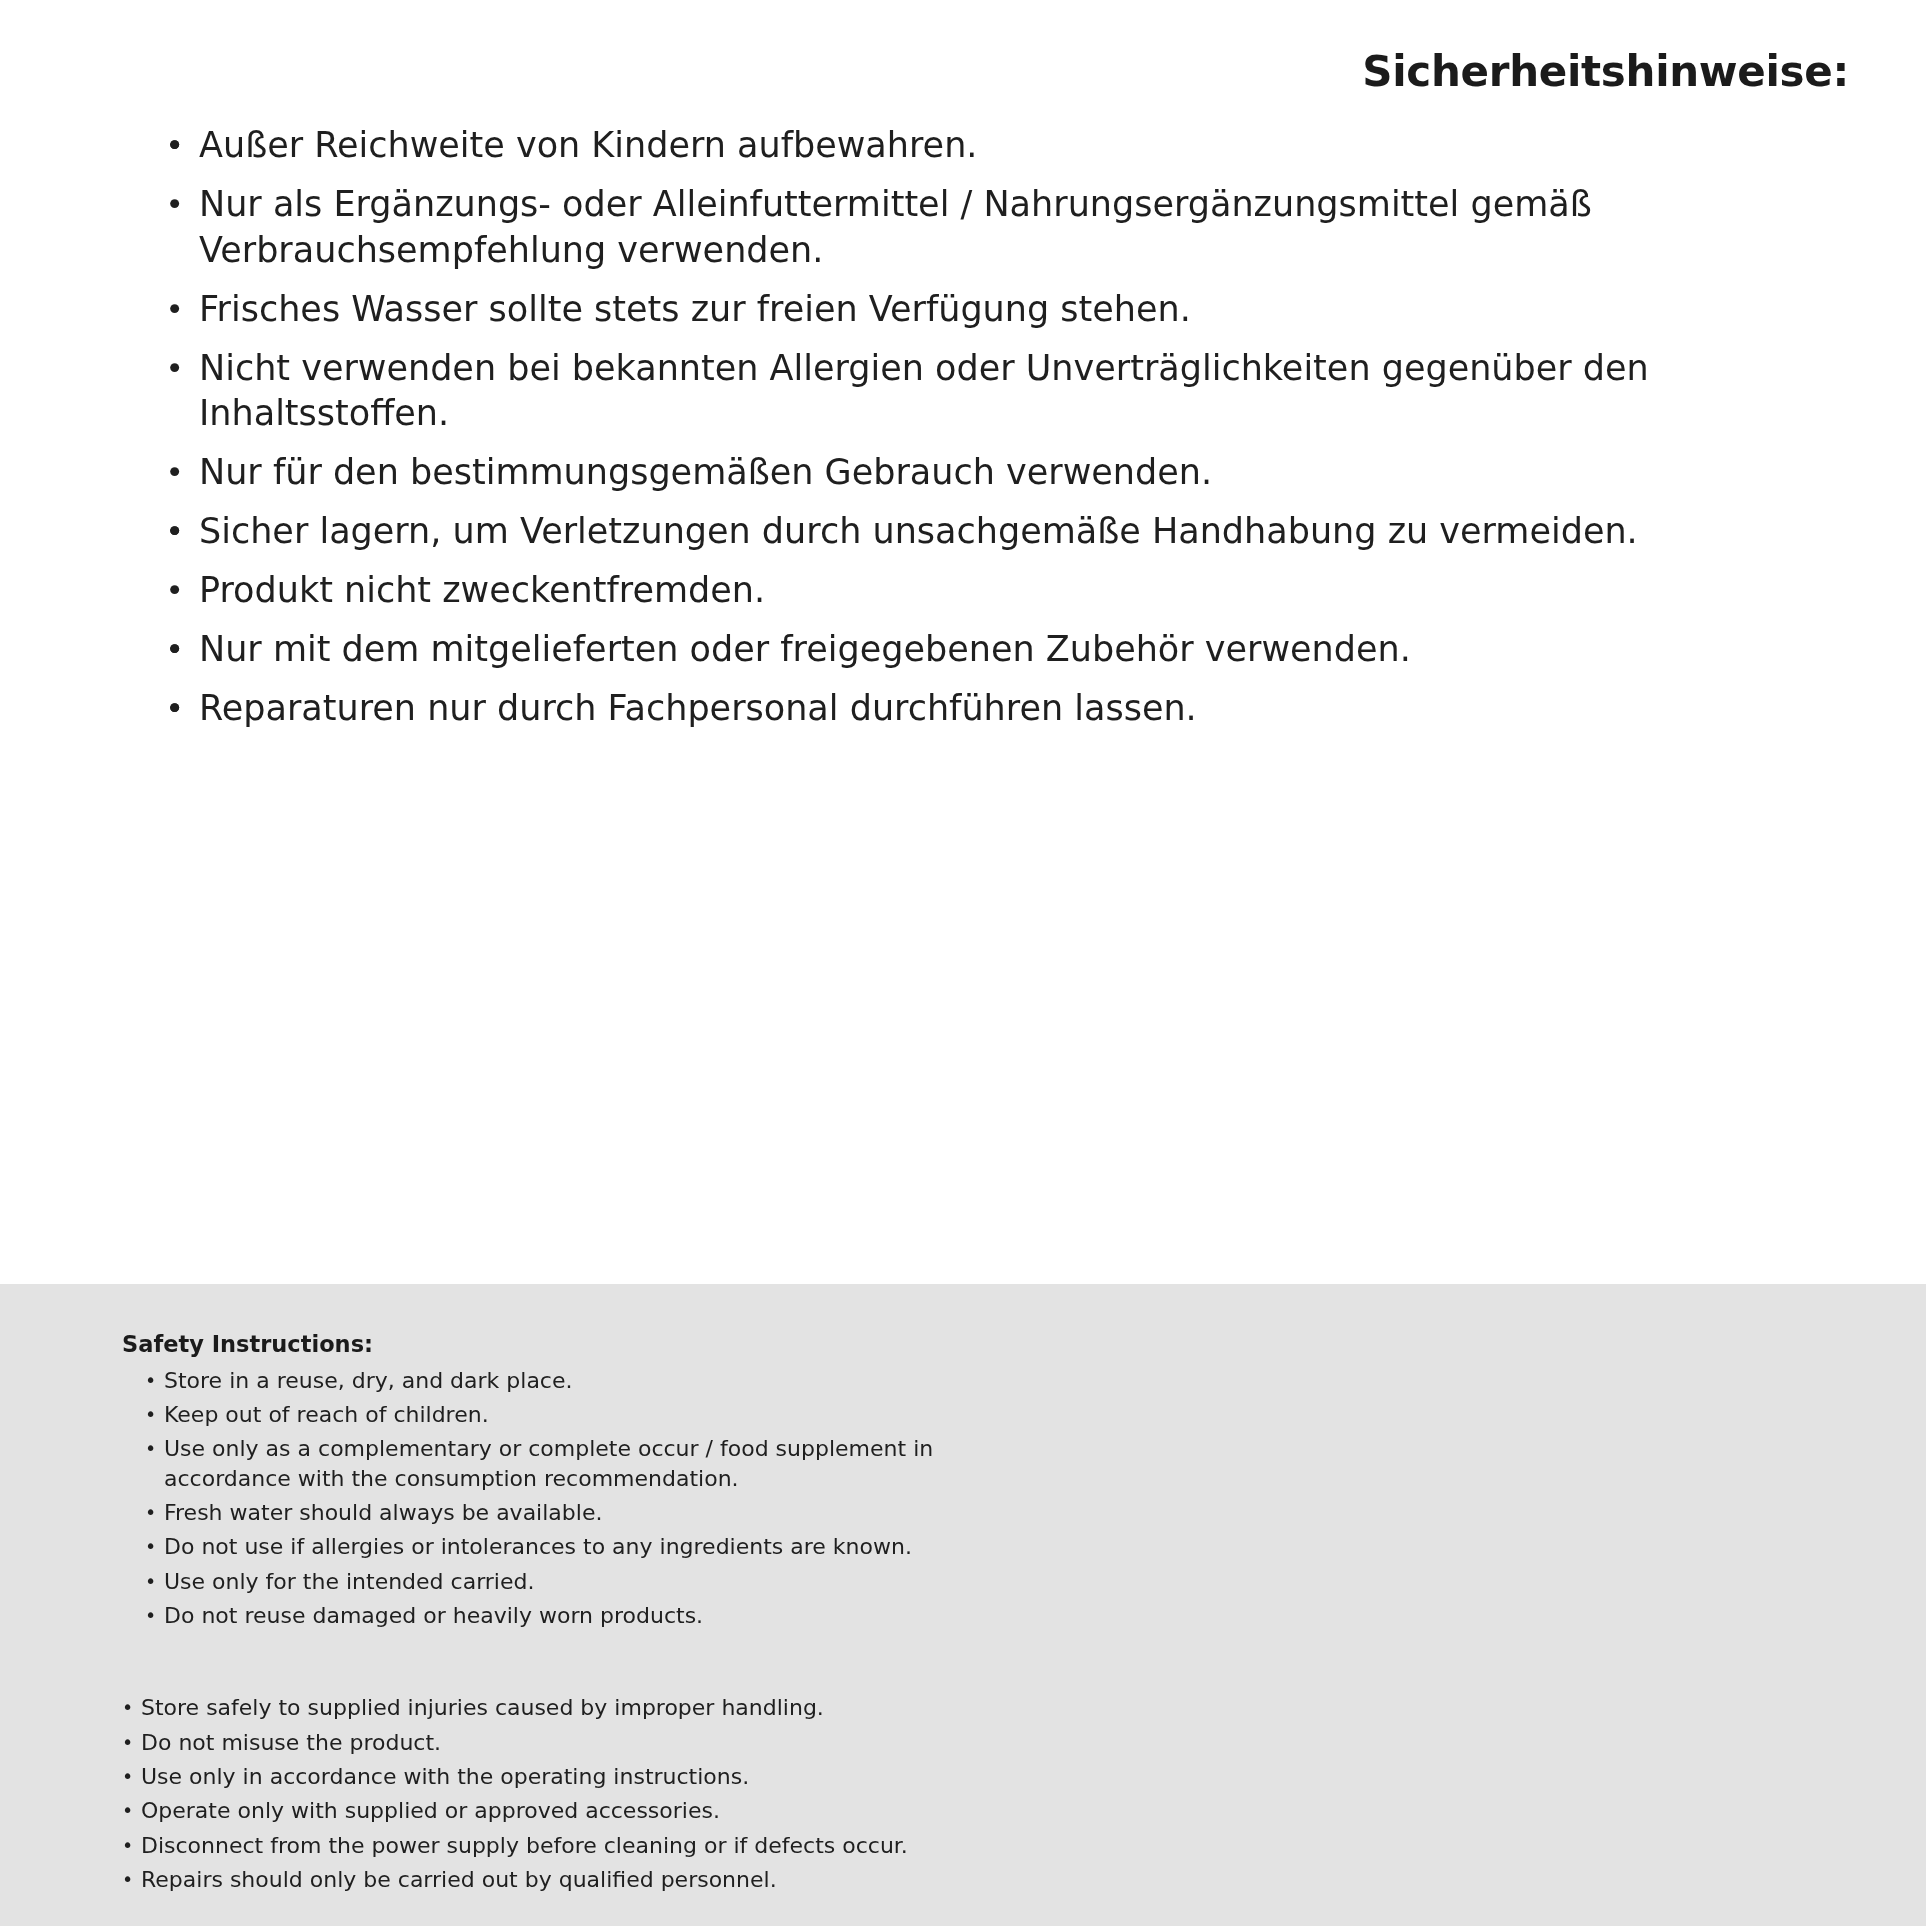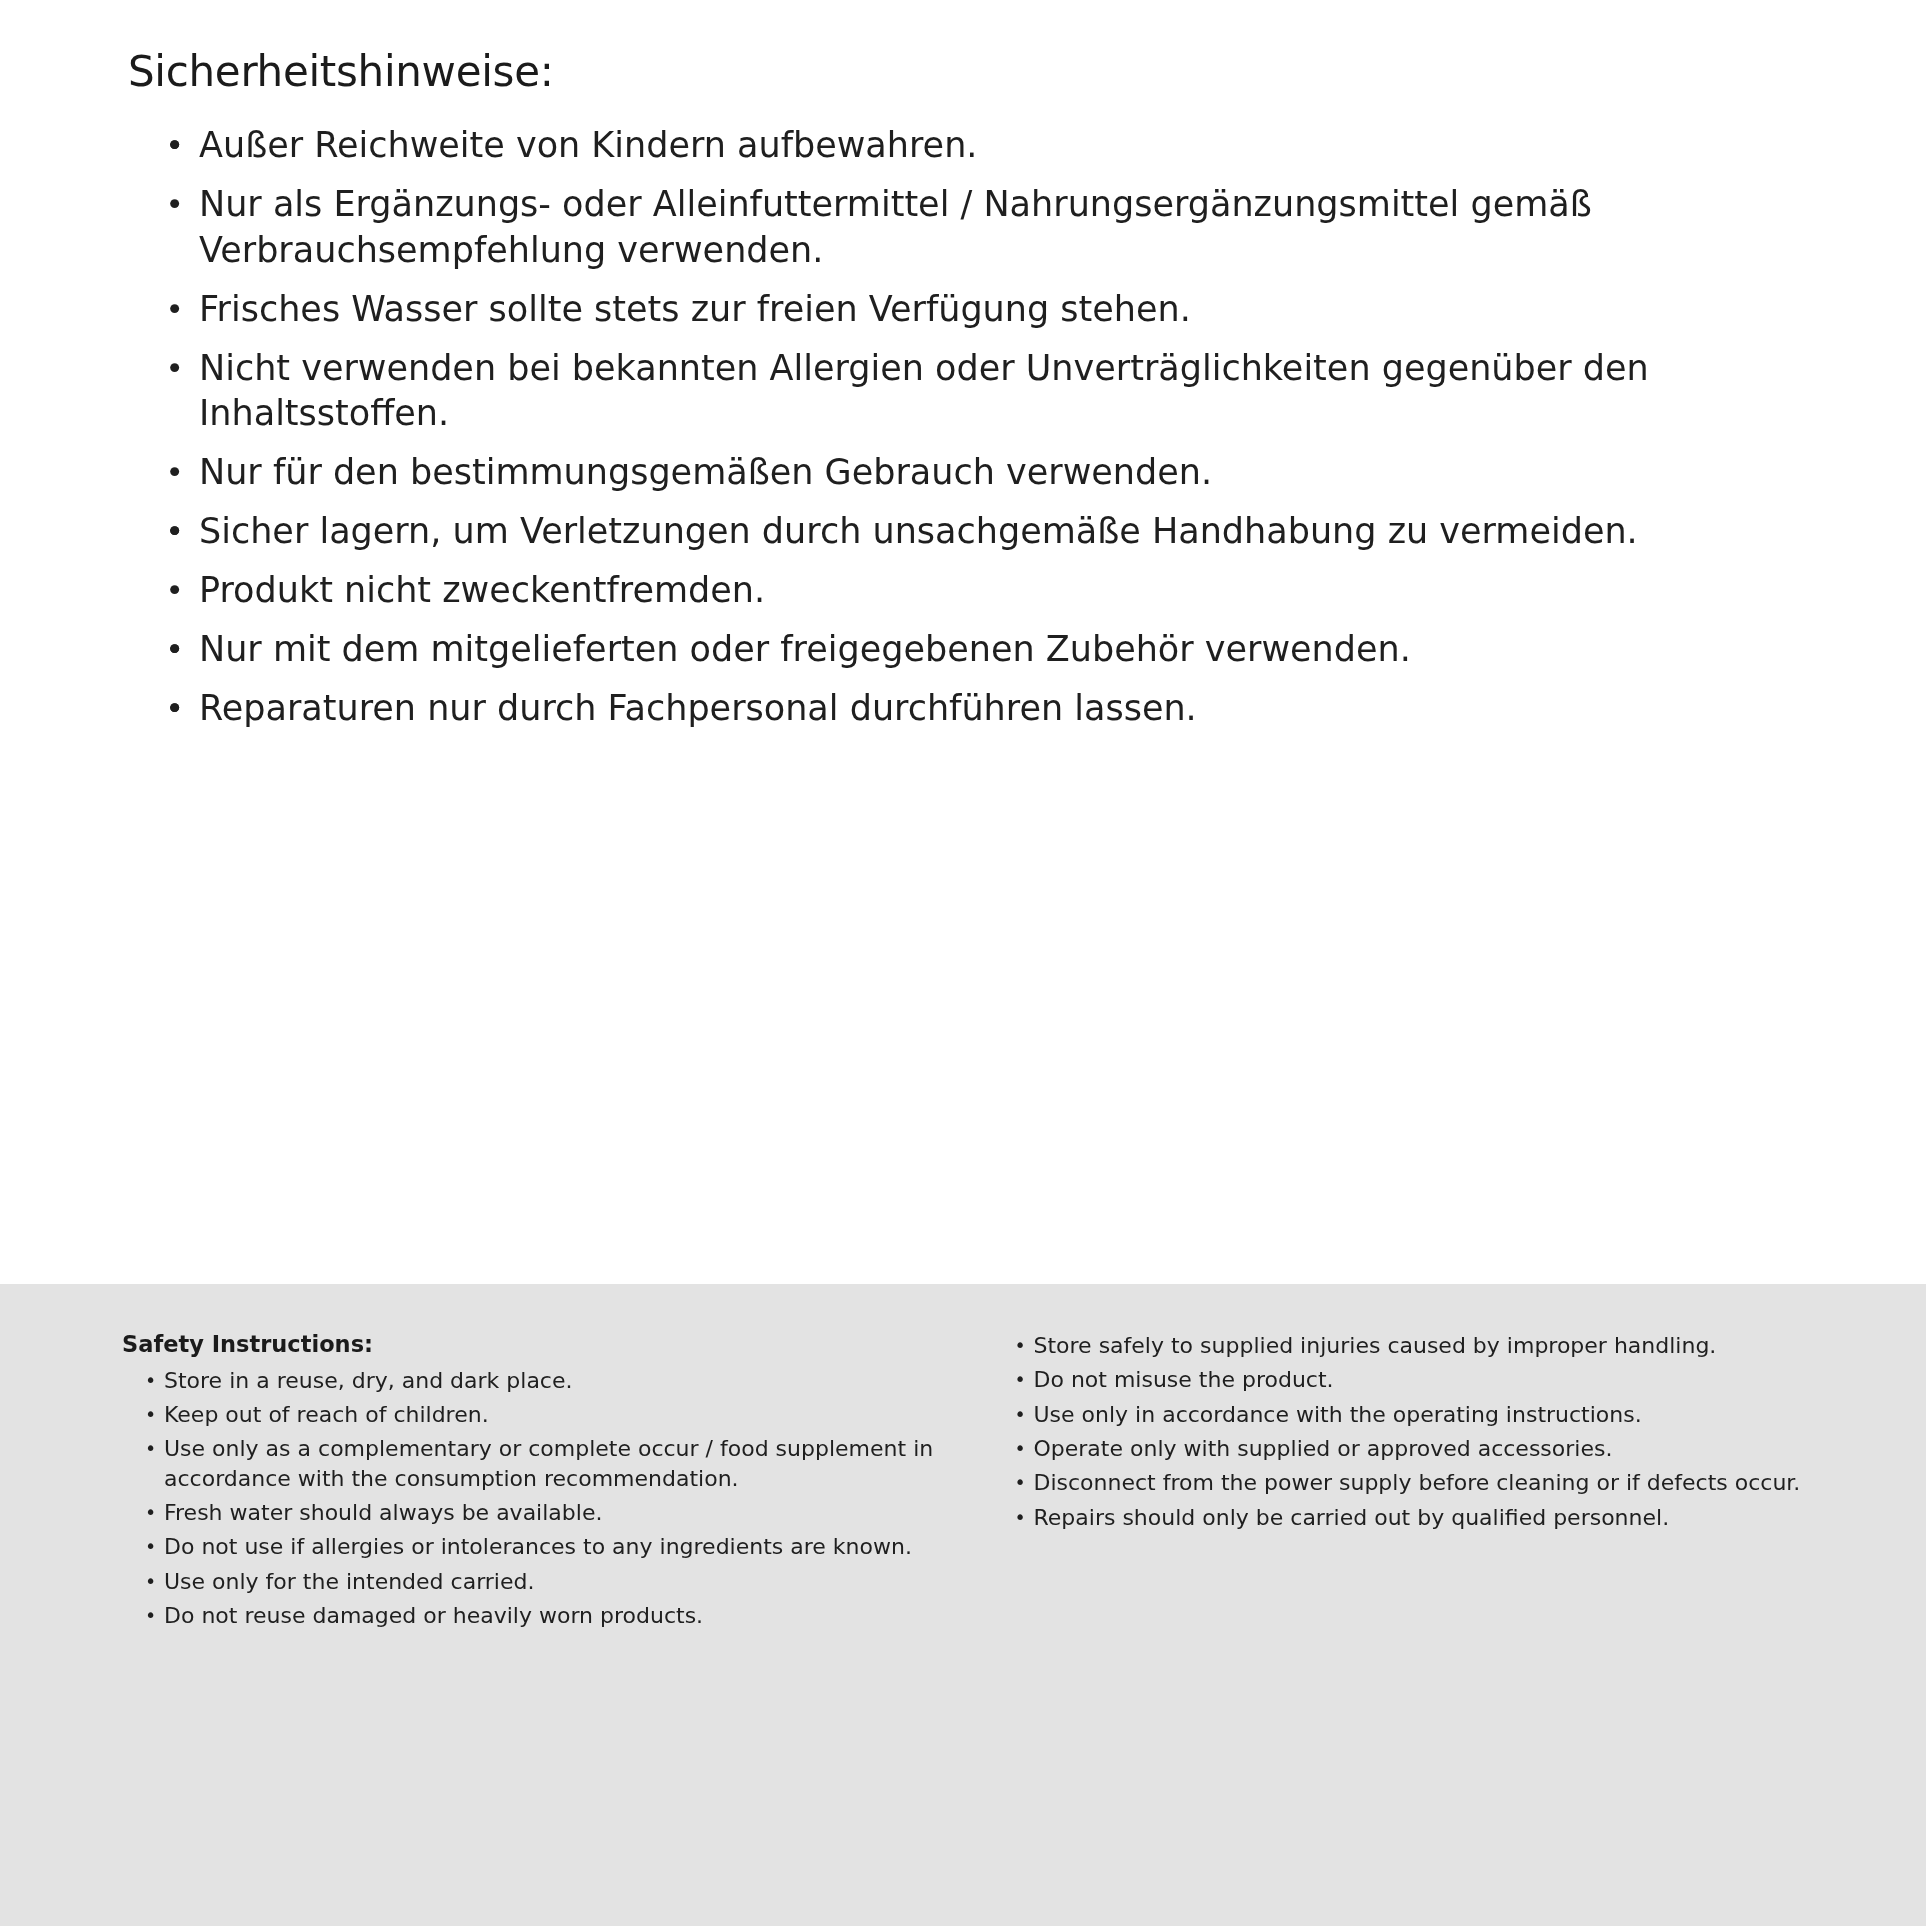--- a/index.html
+++ b/index.html
@@ -24,25 +24,26 @@
     position: absolute;
     left: 0;
     top: 0;
     width: 1926px;
     height: 1284px;
     background: #ffffff;
     padding: 48px 77px 0 128px;
   }
   .de-heading {
     font-size: 42px;
-    font-weight: normal;
+    font-weight: bold;
     color: #1b1b1b;
     letter-spacing: -0.3px;
     margin: 0 0 27px 0;
     line-height: 1.15;
+    text-align: right;
   }
   .de-list {
     list-style: none;
     margin: 0;
     padding: 0 0 0 35px;
   }
   .de-list li {
     position: relative;
     font-size: 35px;
     line-height: 1.30;
@@ -65,21 +66,21 @@
     position: absolute;
     left: 0;
     top: 1284px;
     width: 1926px;
     height: 642px;
     background: #e3e3e3;
     padding: 47px 77px 0 122px;
   }
   .en-columns {
     display: flex;
-    flex-direction: row;
+    flex-direction: column;
     align-items: flex-start;
     gap: 58px;
   }
   .en-col {
     width: 847px;
   }
   .en-col.right {
     padding-top: 0;
   }
   .en-heading {

